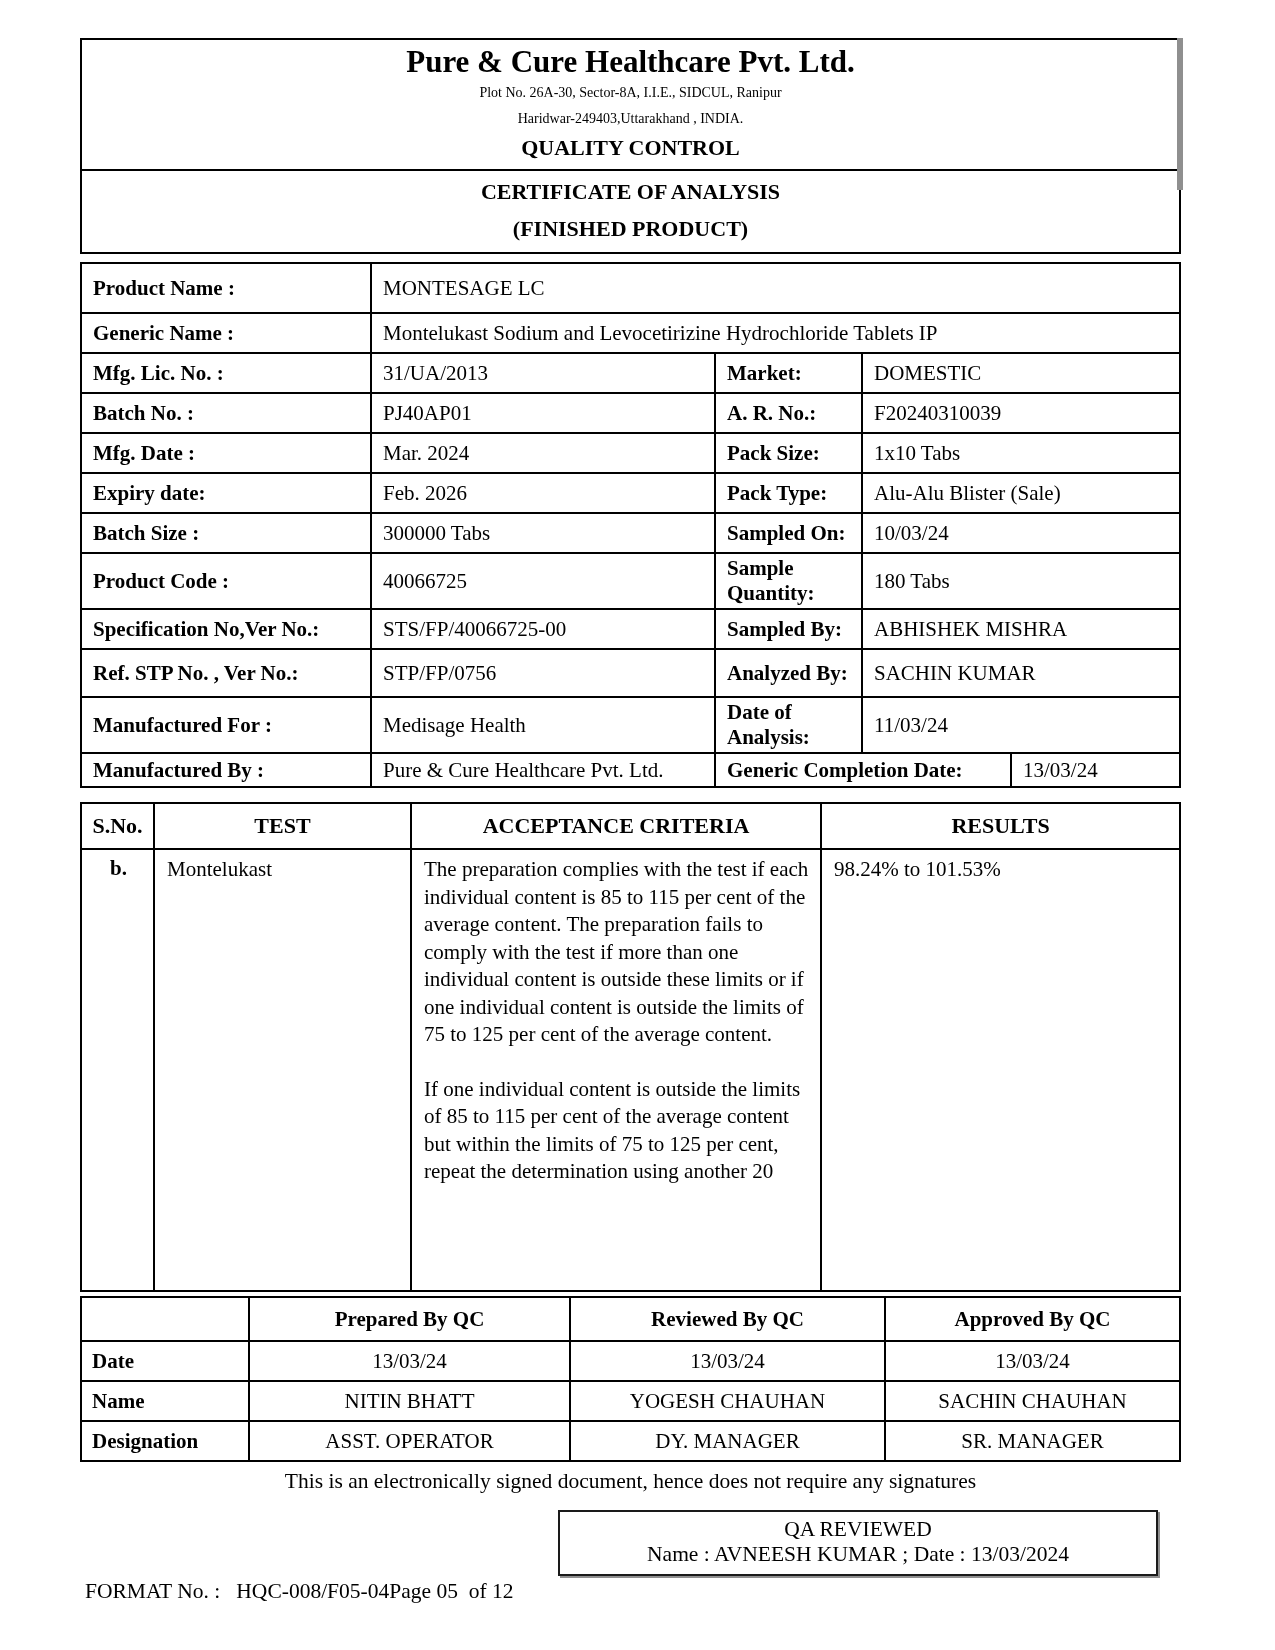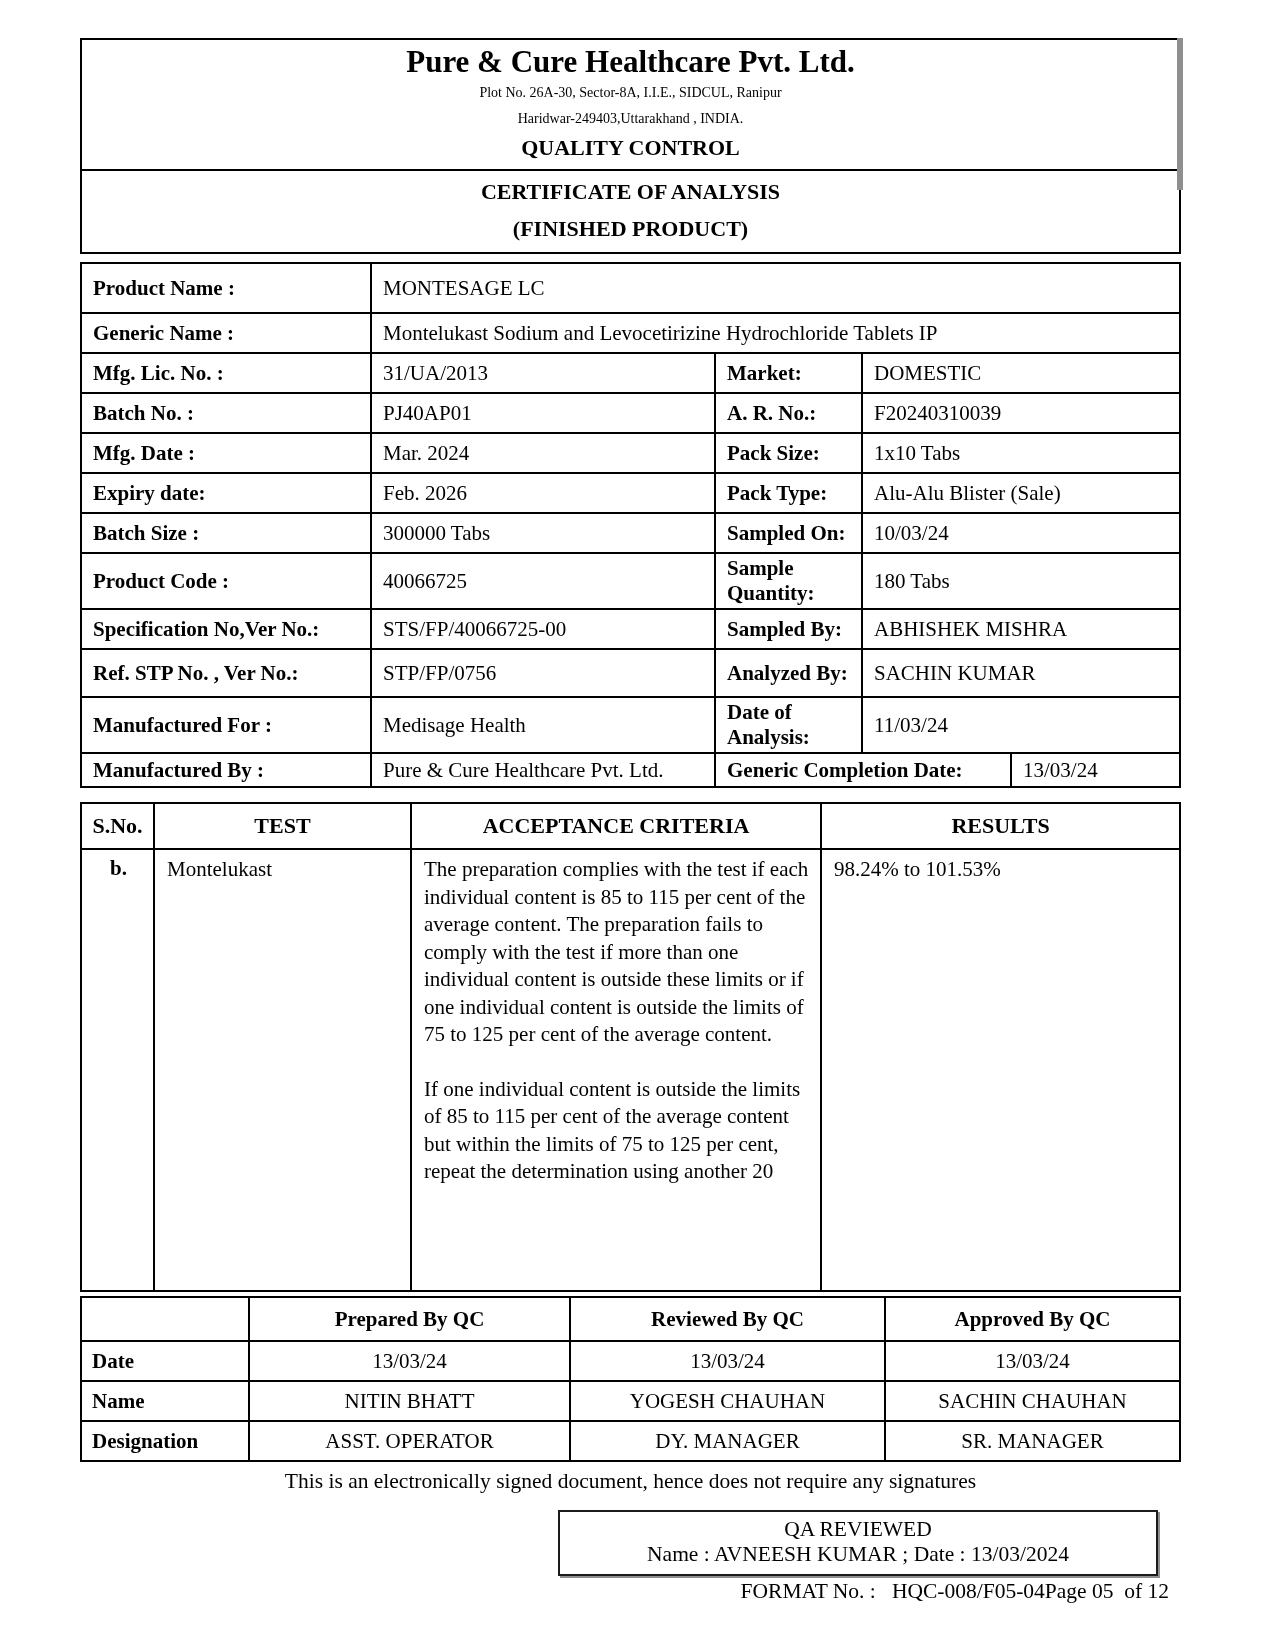--- a/index.html
+++ b/index.html
@@ -102,21 +102,21 @@
     width: 600px;
     border: 2.5px solid #1a1a1a;
     box-shadow: 2px 2px 0 #8f8f8f;
     text-align: center;
     padding: 5px 4px 7px;
   }
   .qa-title { font-size: 21.5px; }
   .qa-detail { font-size: 21.5px; }
   .footer-row {
     margin-top: 3px;
-    display: flex; justify-content: flex-end;
+    display: flex; justify-content: flex-start;
     font-size: 21.5px;
   }
   .format-no { white-space: pre; padding-left: 5px; }
   .page-no { white-space: pre; padding-right: 12px; }
 </style>
 </head>
 <body>
 
 <div class="page">
 

